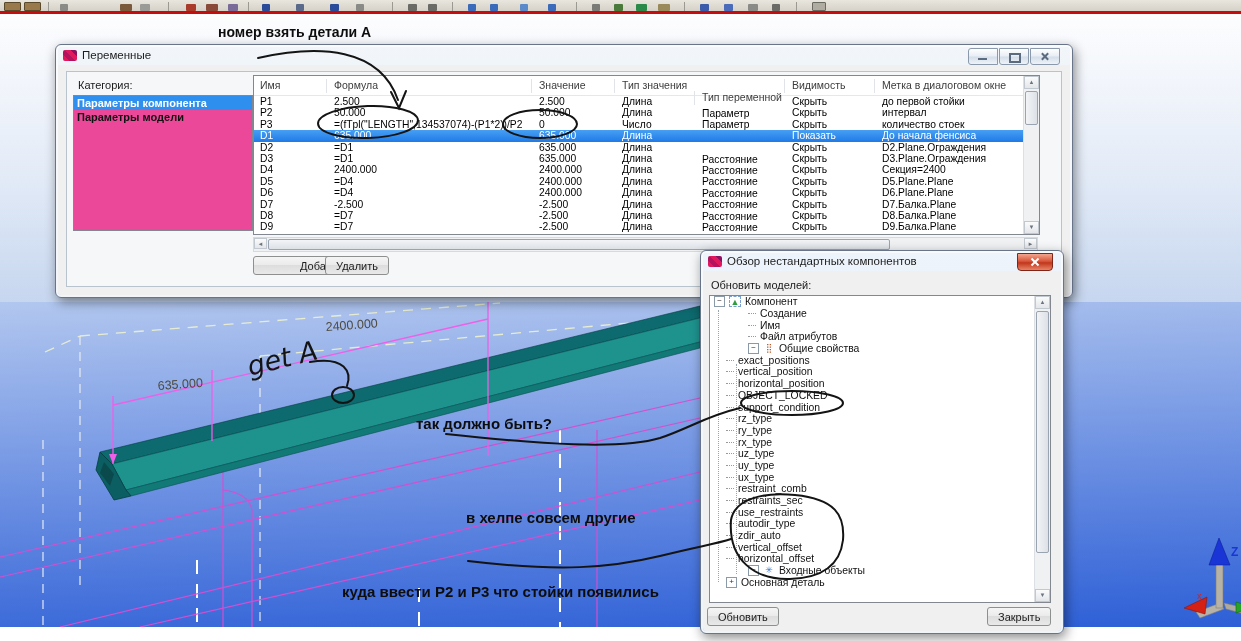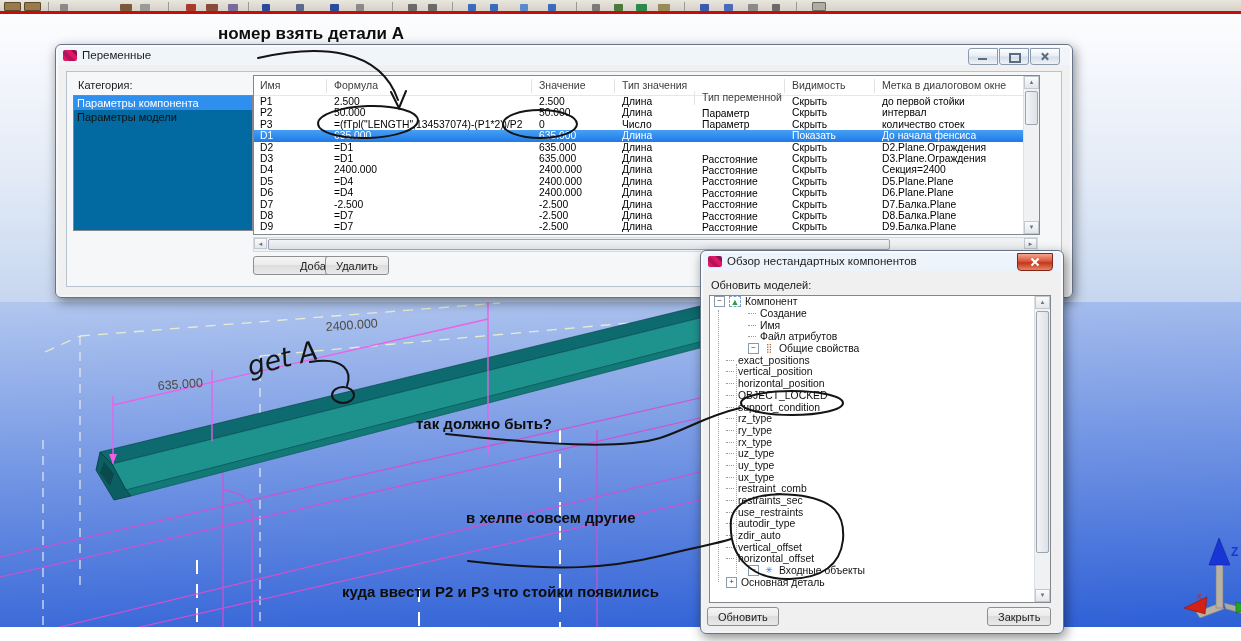--- a/index.html
+++ b/index.html
@@ -34,21 +34,21 @@
   .wbtn .g-x1{transform:rotate(45deg);} .wbtn .g-x2{transform:rotate(-45deg);}
   .wbtn-close-red{width:34px;height:16px;border:1px solid #7e2619;border-radius:0 0 4px 4px;background:linear-gradient(#f2a58e,#d9573c 45%,#c0371c 55%,#e98467);position:absolute;right:10px;top:2px;}
   .wbtn-close-red .g-x1,.wbtn-close-red .g-x2{position:absolute;left:16px;top:3px;width:2px;height:10px;background:#fff;}
   .wbtn-close-red .g-x1{transform:rotate(45deg);} .wbtn-close-red .g-x2{transform:rotate(-45deg);}
 
   .client{position:absolute;left:2px;right:2px;bottom:2px;top:20px;background:#f0f0f0;border-radius:0 0 4px 4px;}
   .sunken{position:absolute;border:1px solid #b9c3cd;background:#f5f7f9;}
 
   .small-label{position:absolute;font-size:11px;color:#1a1a1a;}
 
-  .listbox{position:absolute;border:1px solid #828790;background:#0369a1;font-size:11px;}
+  .listbox{position:absolute;border:1px solid #828790;background:#ec4899;font-size:11px;font-weight:bold;}
   .cat-item{height:14px;line-height:14px;padding-left:3px;color:#111;white-space:nowrap;}
   .cat-item.sel{background:#2f8fef;color:#fff;}
 
   .vtable{position:absolute;border:1px solid #828790;background:#fff;overflow:hidden;}
   .vhead{position:absolute;left:0;top:0;right:15px;height:19px;border-bottom:1px solid #e4e7eb;background:#fff;}
   .vhead .c{position:absolute;top:3px;font-size:10.5px;color:#3c3c3c;white-space:nowrap;}
   .vhead .c::before{content:'';position:absolute;left:-8px;top:0;height:14px;border-left:1px solid #e0e3e8;}
   .vhead .c.col1::before{display:none;}
   .vbody{position:absolute;left:0;top:20px;right:15px;bottom:0;}
   .vrow{position:relative;height:11.4px;line-height:11.4px;}
@@ -477,21 +477,21 @@
           <div class="trow lvl2">
             <span class="exp">+</span>
             <span class="tlabel">Основная деталь</span>
           </div>
         </div>
       <div class="btn" style="left:4px;top:336px;">Обновить</div>
       <div class="btn" style="left:284px;top:336px;">Закрыть</div>
     </div>
   </div>
 
-  <div class="note" style="left:218px;top:24px;font-size:17px;">номер взять детали А</div>
+  <div class="note" style="left:218px;top:24px;font-size:14px;">номер взять детали А</div>
   <div class="note" style="left:416px;top:415px;font-size:15px;">так должно быть?</div>
   <div class="note" style="left:466px;top:506px;font-size:15px;line-height:23px;">
     <div>в хелпе совсем другие</div>
   </div>
   <div class="note" style="left:342px;top:583px;font-size:15px;">куда ввести P2 и P3 что стойки появились</div>
 
   <svg class="ink" width="1241" height="641">
     <g stroke="#141414" stroke-width="2" fill="none" stroke-linecap="round">
       <path d="M258,58 C320,44 380,48 398,100"></path>
       <path d="M391,92 L399,108 L406,91"></path>

